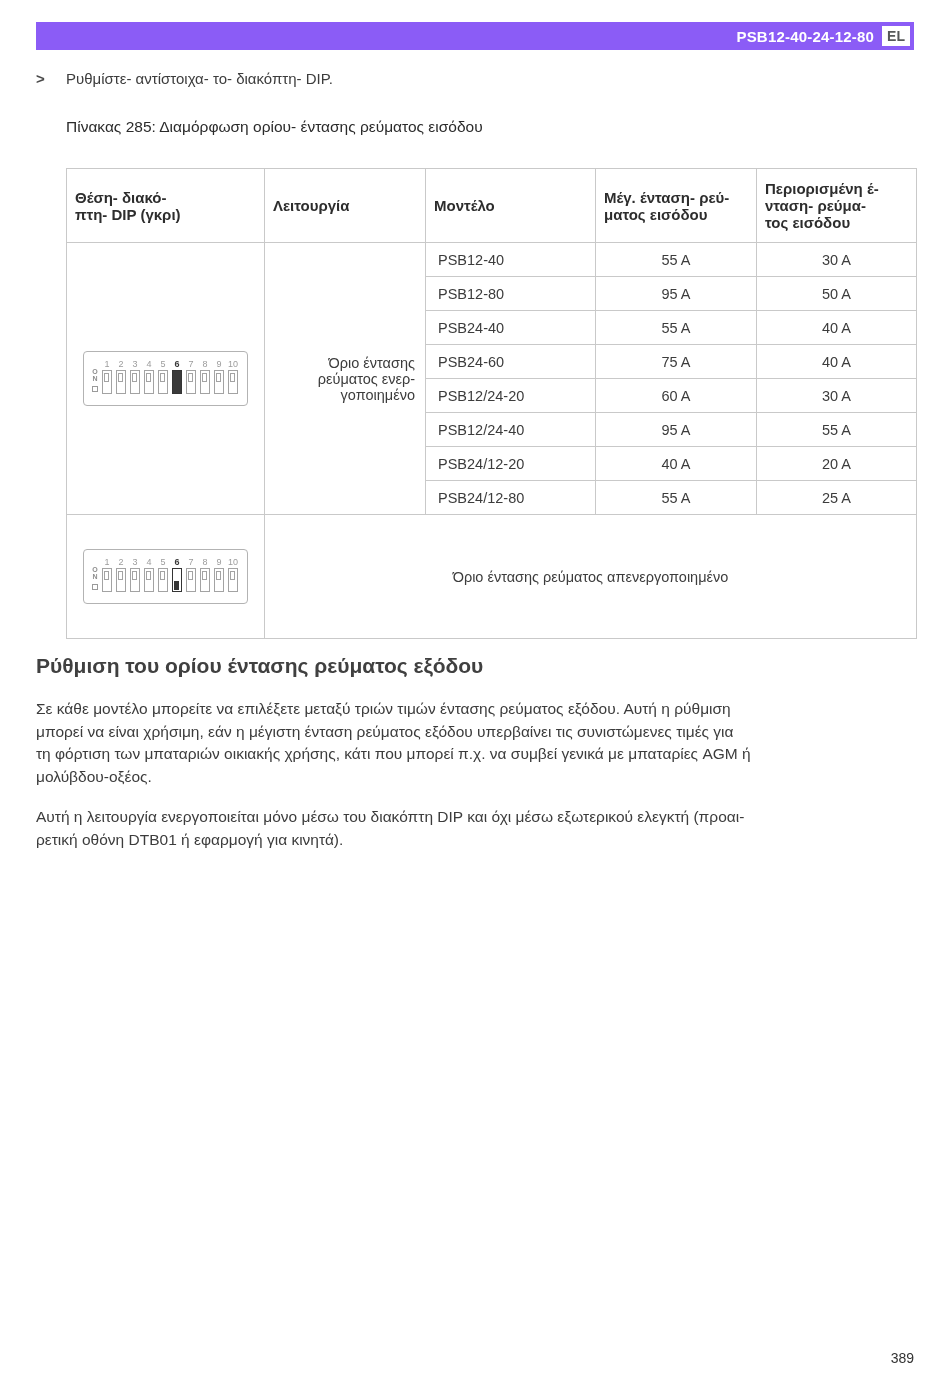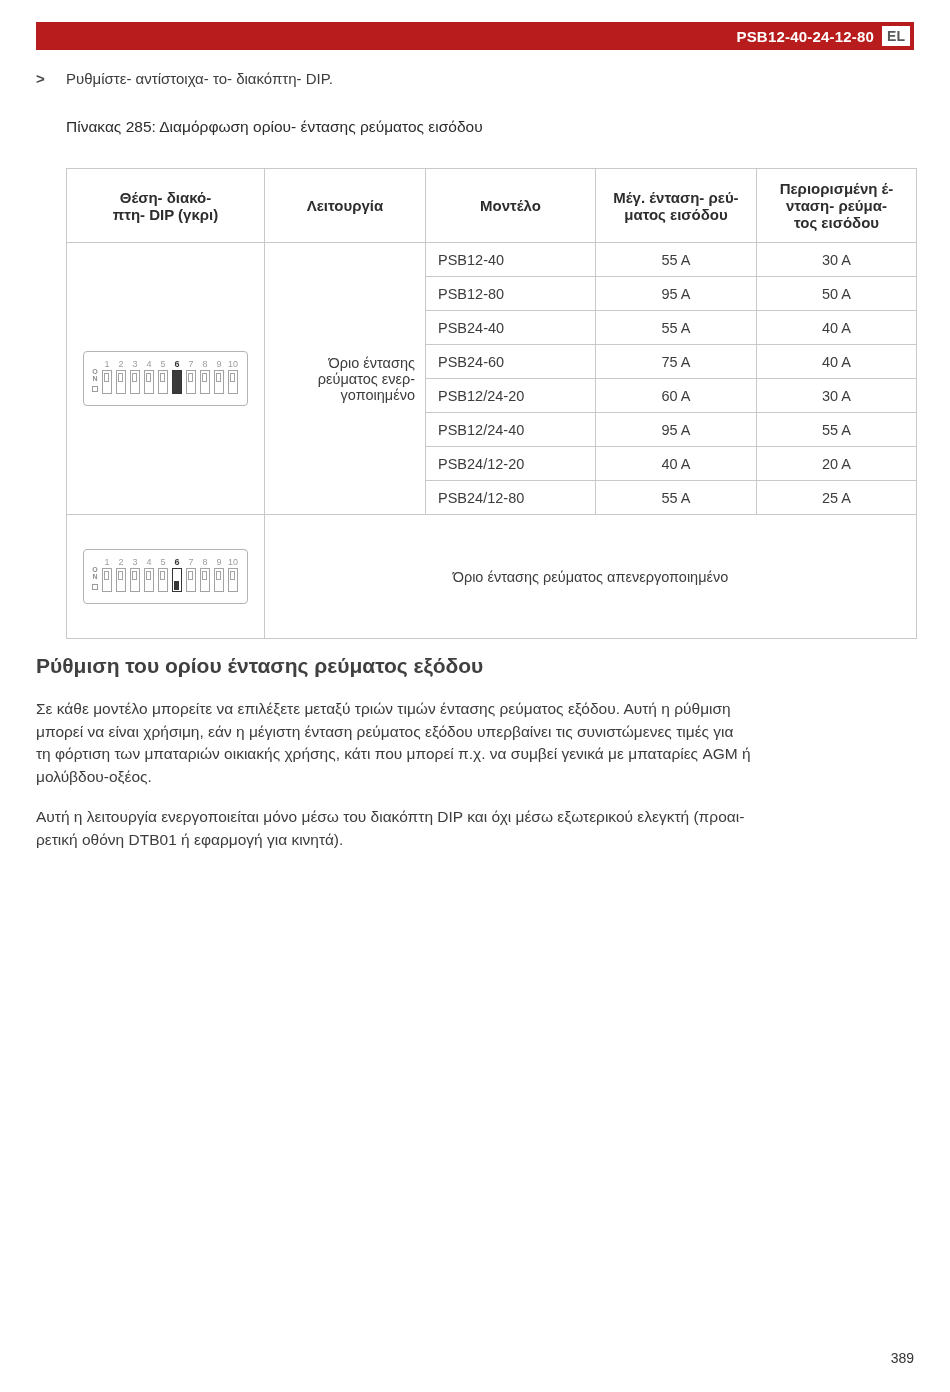--- a/index.html
+++ b/index.html
@@ -9,21 +9,21 @@
     position: relative;
     font-family: "Liberation Sans", sans-serif;
     color: #3c3c3c;
     overflow: hidden;
   }
 
   
   .header-bar {
     position: absolute; left: 36px; top: 22px;
     width: 878px; height: 28px;
-    background: #b91c1c;
+    background: #8b5cf6;
     display: flex; align-items: center; justify-content: flex-end;
     gap: 8px; padding-right: 4px;
   }
   .header-product { color: #ffffff; font-weight: bold; font-size: 15px; letter-spacing: .2px; }
   .header-lang {
     background: #ffffff; color: #565859; font-weight: bold; font-size: 14px;
     line-height: 20px; padding: 0 5px;
   }
 
   
@@ -38,21 +38,21 @@
 
   
   table.spec-table {
     position: absolute; left: 66px; top: 168px;
     width: 850px; border-collapse: collapse; table-layout: fixed;
     font-size: 14.5px; color: #3c3c3c;
   }
   .spec-table th, .spec-table td { border: 1px solid #c9c9c9; }
   .spec-table th {
     height: 74px; font-size: 15px; font-weight: bold; color: #2d2d2d;
-    text-align: center; vertical-align: middle; white-space: pre-line; padding: 6px 8px;
+    text-align: left; vertical-align: middle; white-space: pre-line; padding: 6px 8px;
   }
   .spec-table td { height: 34px; vertical-align: middle; }
   col.c1 { width: 198px; } col.c2 { width: 161px; } col.c3 { width: 170px; }
   col.c4 { width: 161px; } col.c5 { width: 160px; }
   td.model-cell { text-align: left; padding: 4px 12px; }
   td.amp-cell { text-align: center; padding: 4px 8px; }
   td.func-cell { text-align: right; white-space: pre-line; padding: 10px 10px; }
   td.dip-cell { text-align: center; }
   td.row2-text { text-align: center; height: 124px; padding: 6px 10px; }
   tr.dip-row-2 td.dip-cell { height: 124px; }

